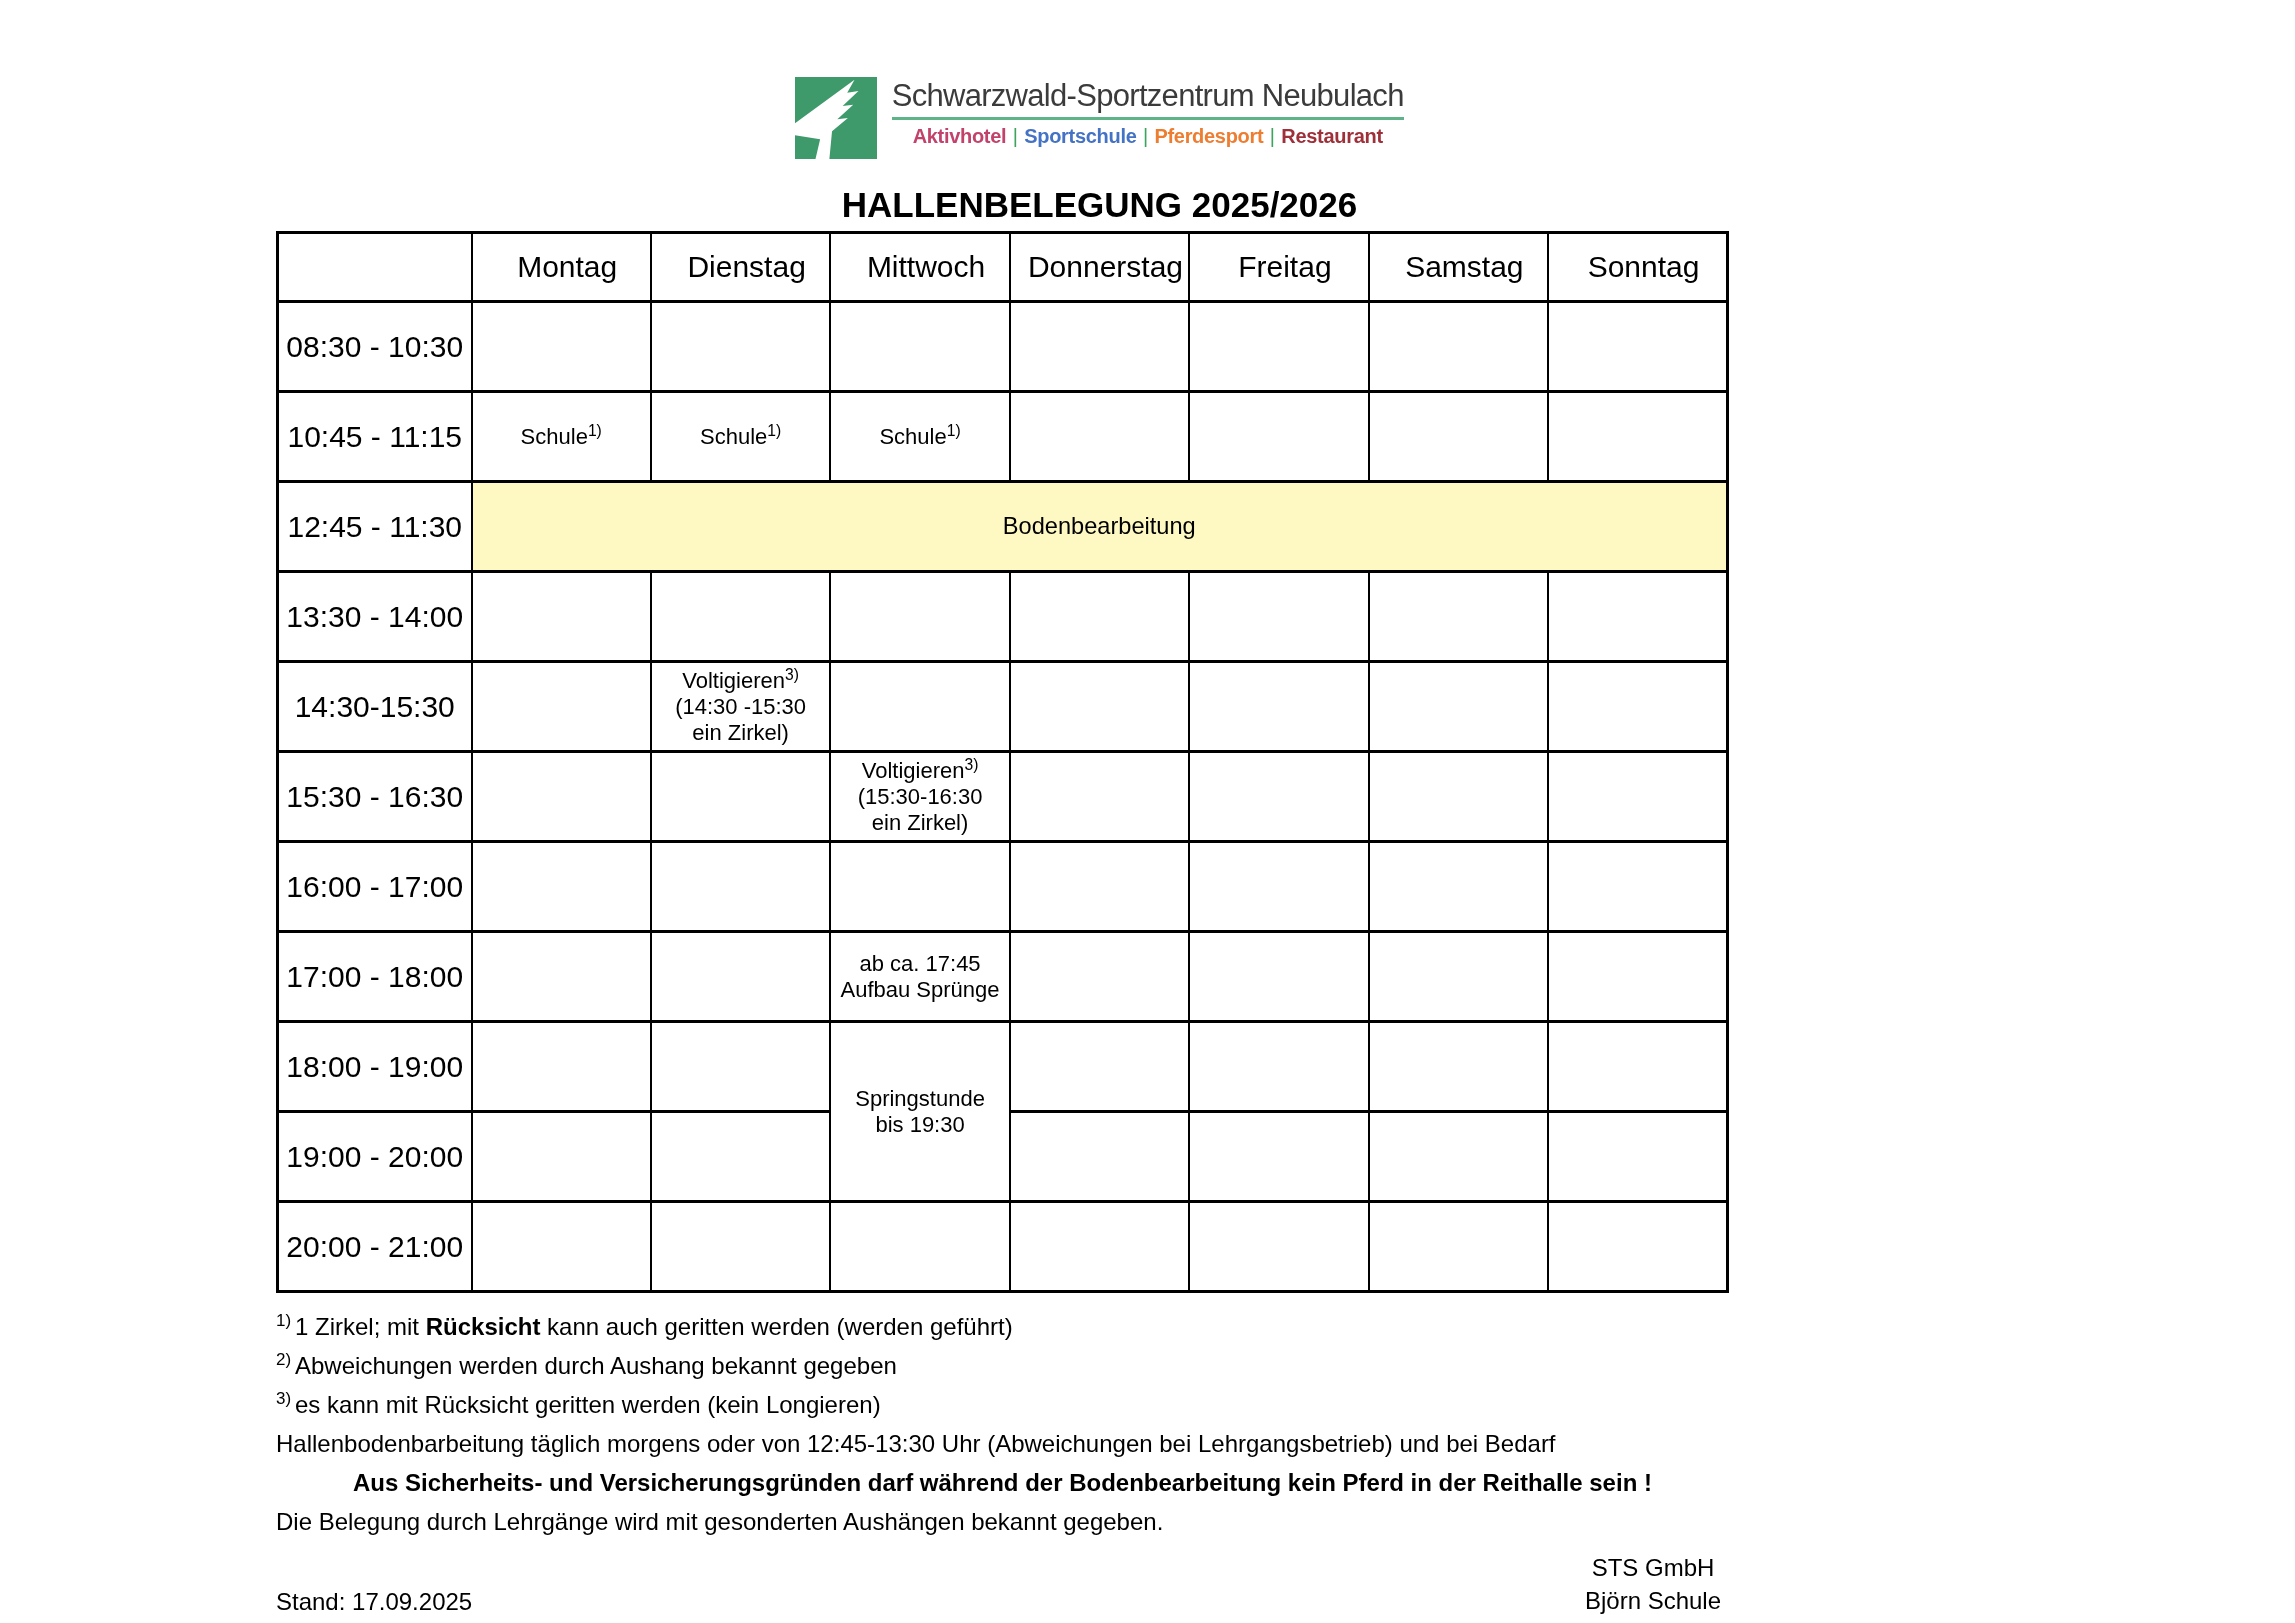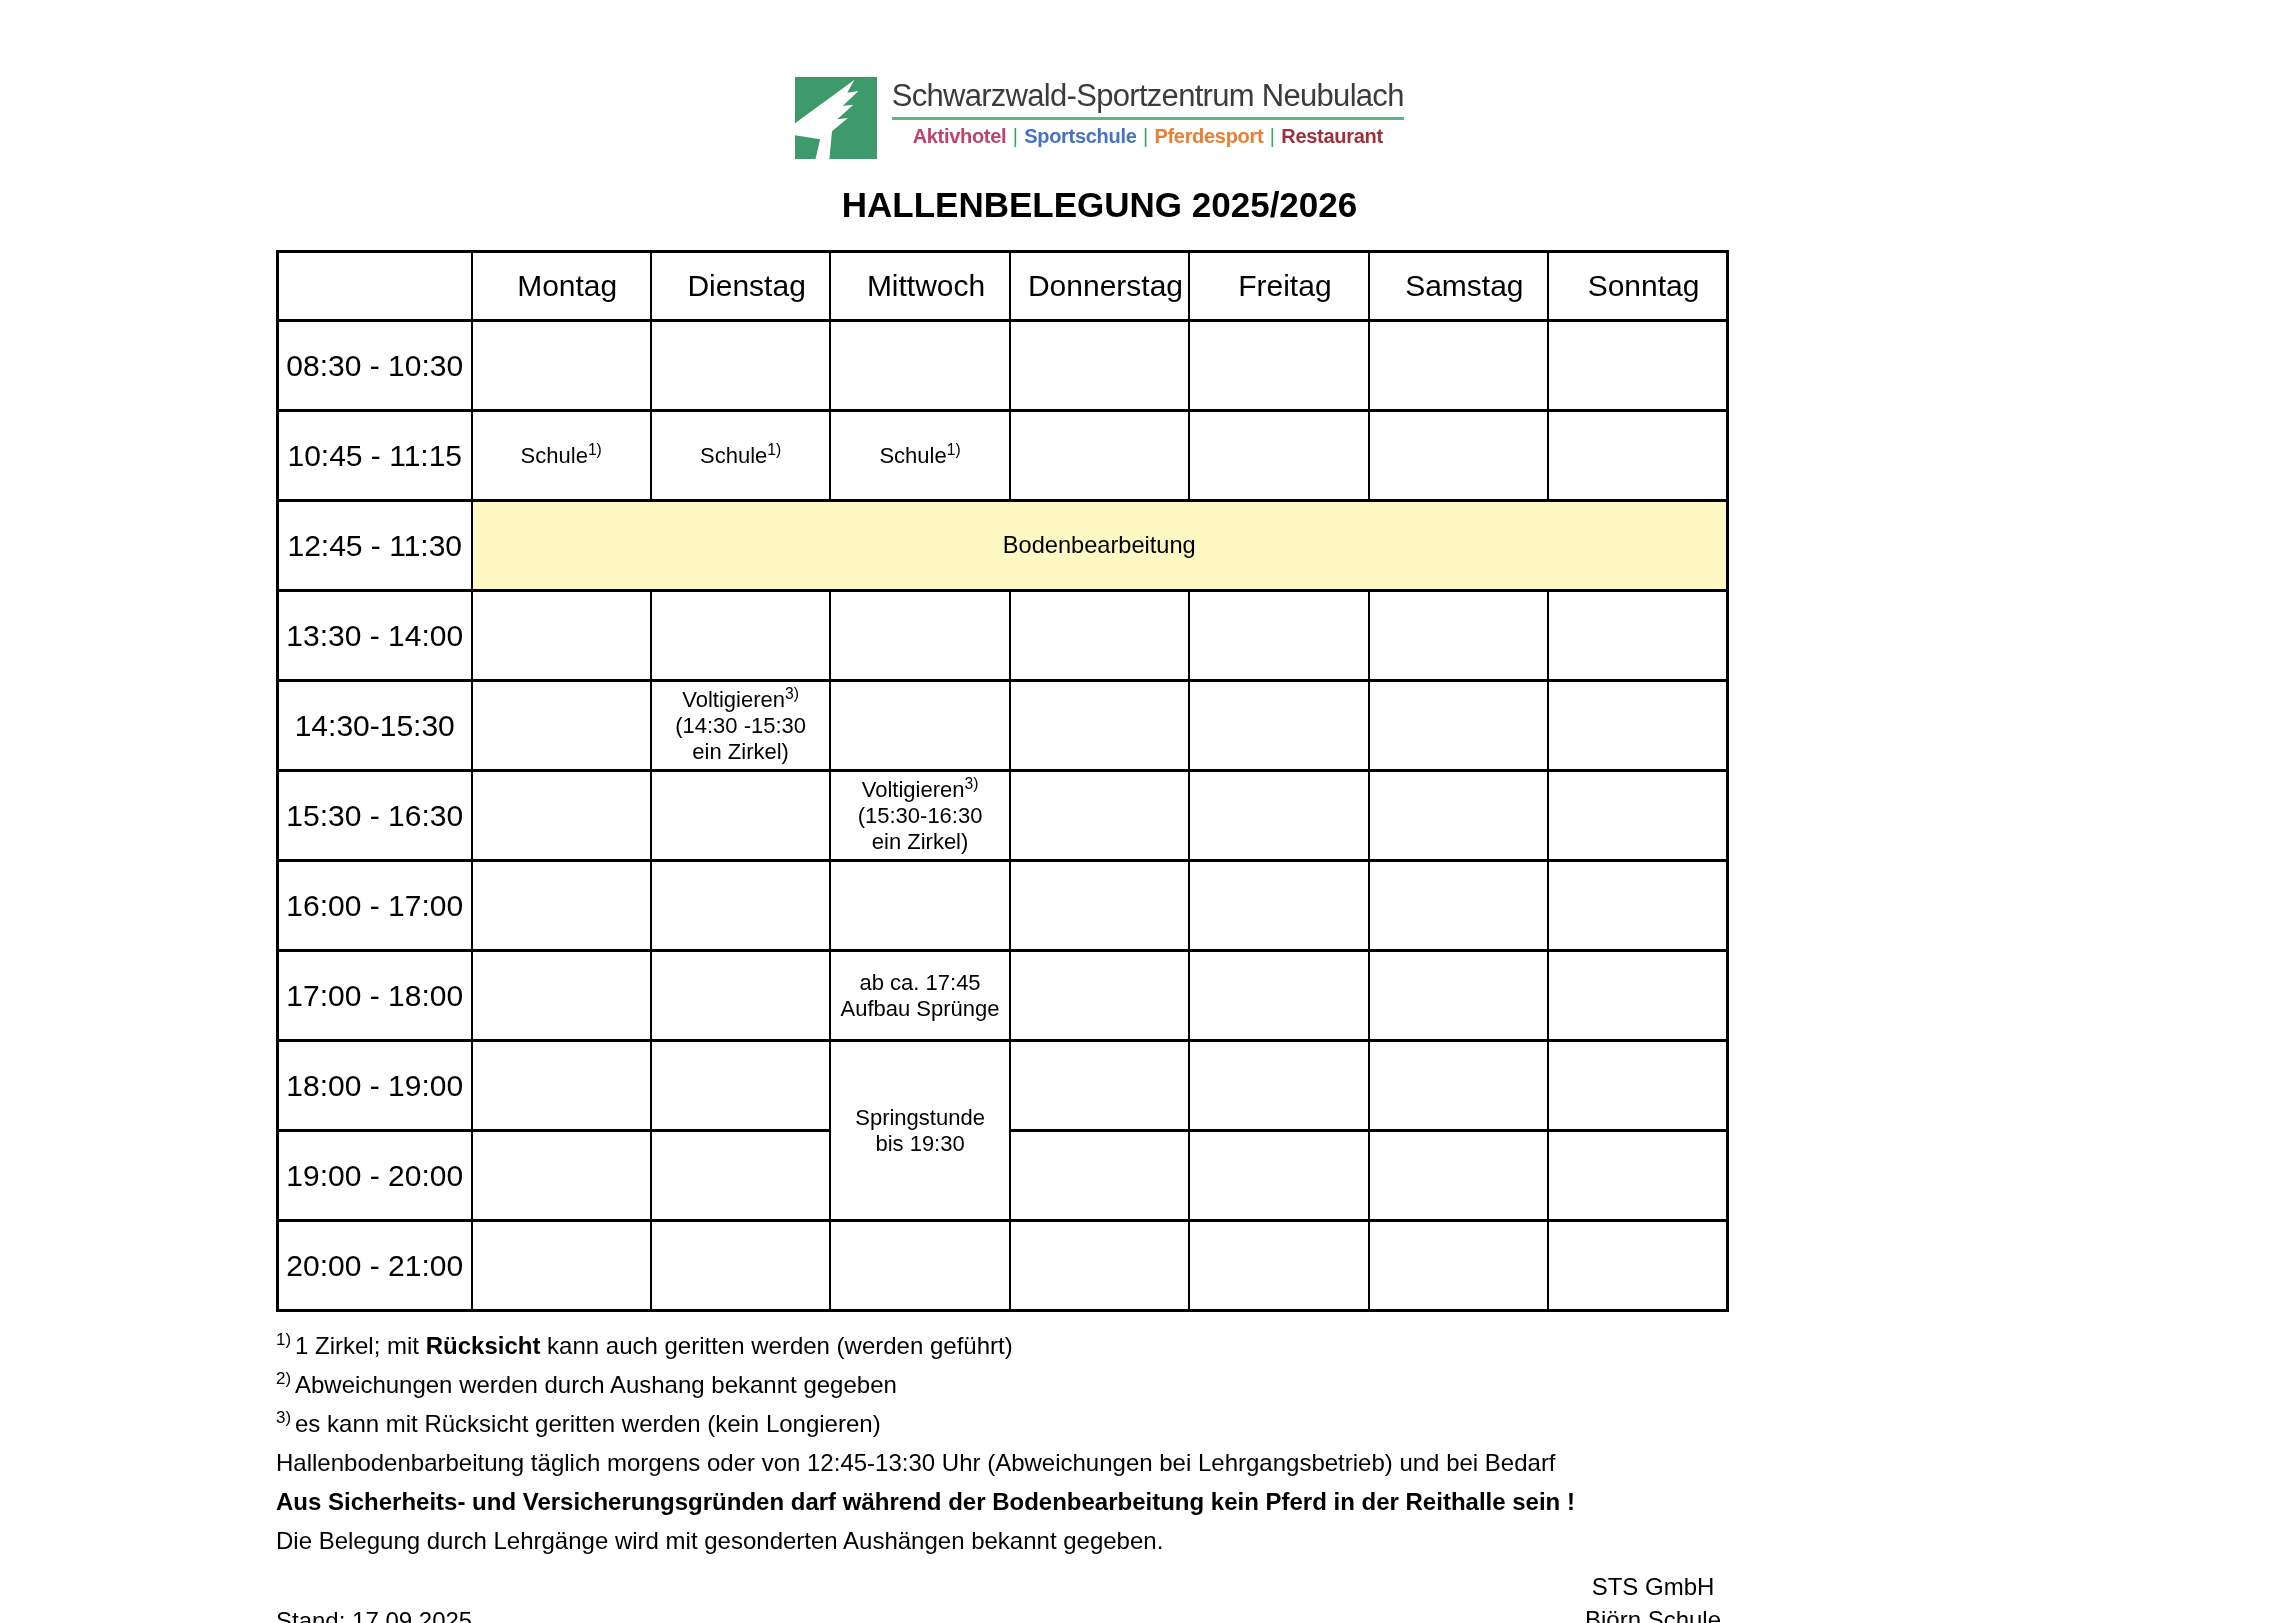--- a/index.html
+++ b/index.html
@@ -11,21 +11,21 @@
   .logo-row { display:flex; align-items:flex-start; justify-content:center; padding-left:194px; }
   .logo-square { width:82px; height:82px; position:relative; flex:0 0 auto; }
   .logo-square svg { display:block; width:100%; height:100%; }
   .logo-textblock { margin-left:14.4px; display:inline-block; text-align:center; }
   .logo-title { font-size:31px; letter-spacing:-0.7px; white-space:nowrap; line-height:37px; }
   .logo-underline { height:3.3px; width:100%; margin:2.6px 0 5.2px 0; }
   .logo-subtitle { font-size:20px; font-weight:bold; white-space:nowrap; letter-spacing:-0.3px; }
   .logo-subtitle .sep { padding:0 6.5px; font-weight:normal; }
 
   
-  .page-title { text-align:center; padding-left:194px; margin-top:26px; margin-bottom:25px;
+  .page-title { text-align:center; padding-left:194px; margin-top:26px; margin-bottom:6px;
                 font-size:35px; font-weight:bold; letter-spacing:0; }
 
   
   table.schedule { width:1453px; border-collapse:collapse; table-layout:fixed;
                    border:3.9px solid #000; }
   col.time-col { width:194px; }
   .schedule th, .schedule td {
       border-left:2px solid #000; border-right:2px solid #000;
       border-top:3.3px solid #000; border-bottom:3.3px solid #000;
       text-align:center; vertical-align:middle;
@@ -36,21 +36,21 @@
   .schedule th { font-size:30px; font-weight:normal;padding-left:12px; }
   td.time { font-size:30px; }
   td.c { font-size:22px; line-height:26px; }
   .cellsup { font-size:15.7px; vertical-align:super; line-height:0; }
   td.band { font-size:23.6px; }
 
   
   .legend { margin-top:14.4px; font-size:24px; }
   .legend .line { line-height:39px; white-space:nowrap; }
   .fnsup { font-size:17px; vertical-align:super; line-height:0; padding-right:3.9px; }
-  .line.bold { font-weight:bold; }
+  .line.bold { font-weight:bold;text-align:center; }
 
   
   .footer { display:flex; justify-content:space-between; align-items:flex-end; margin-top:9.2px; }
   .footer-left { font-size:24px; line-height:31px; }
   .footer-right { width:152px; font-size:24px; line-height:33px; text-align:center; white-space:nowrap; }
 </style>
 </head>
 <body>
 
 <div class="page">

